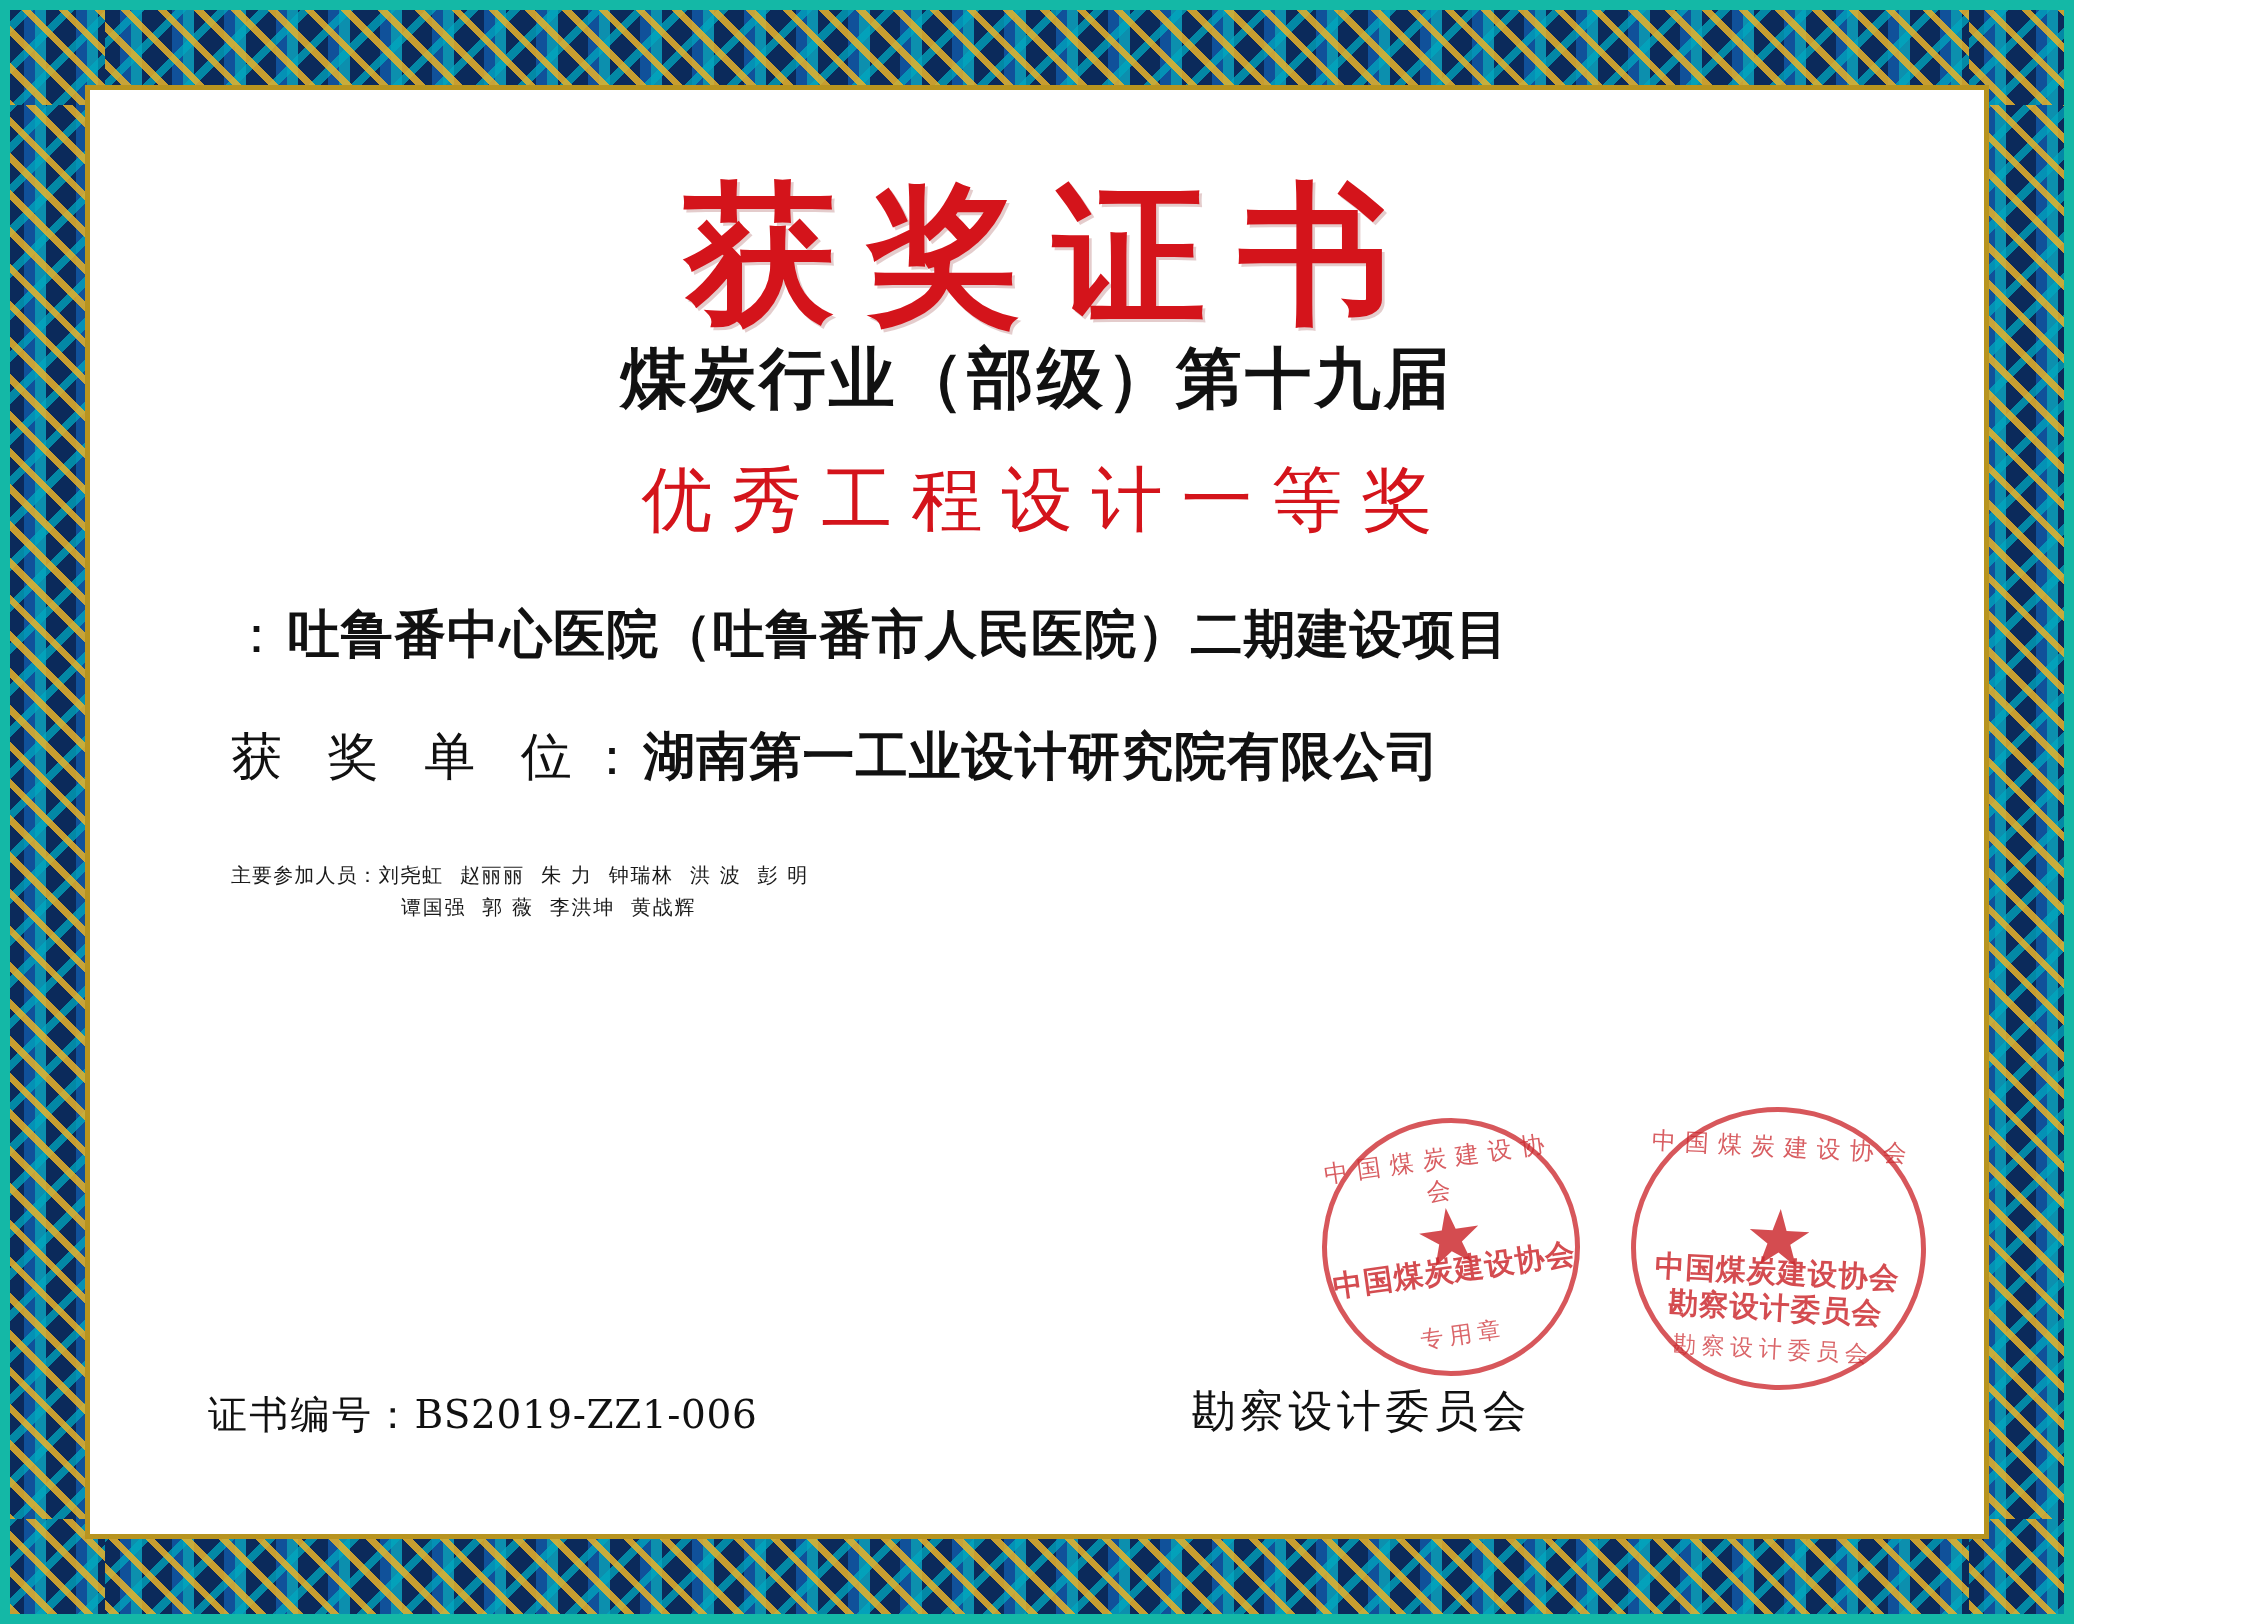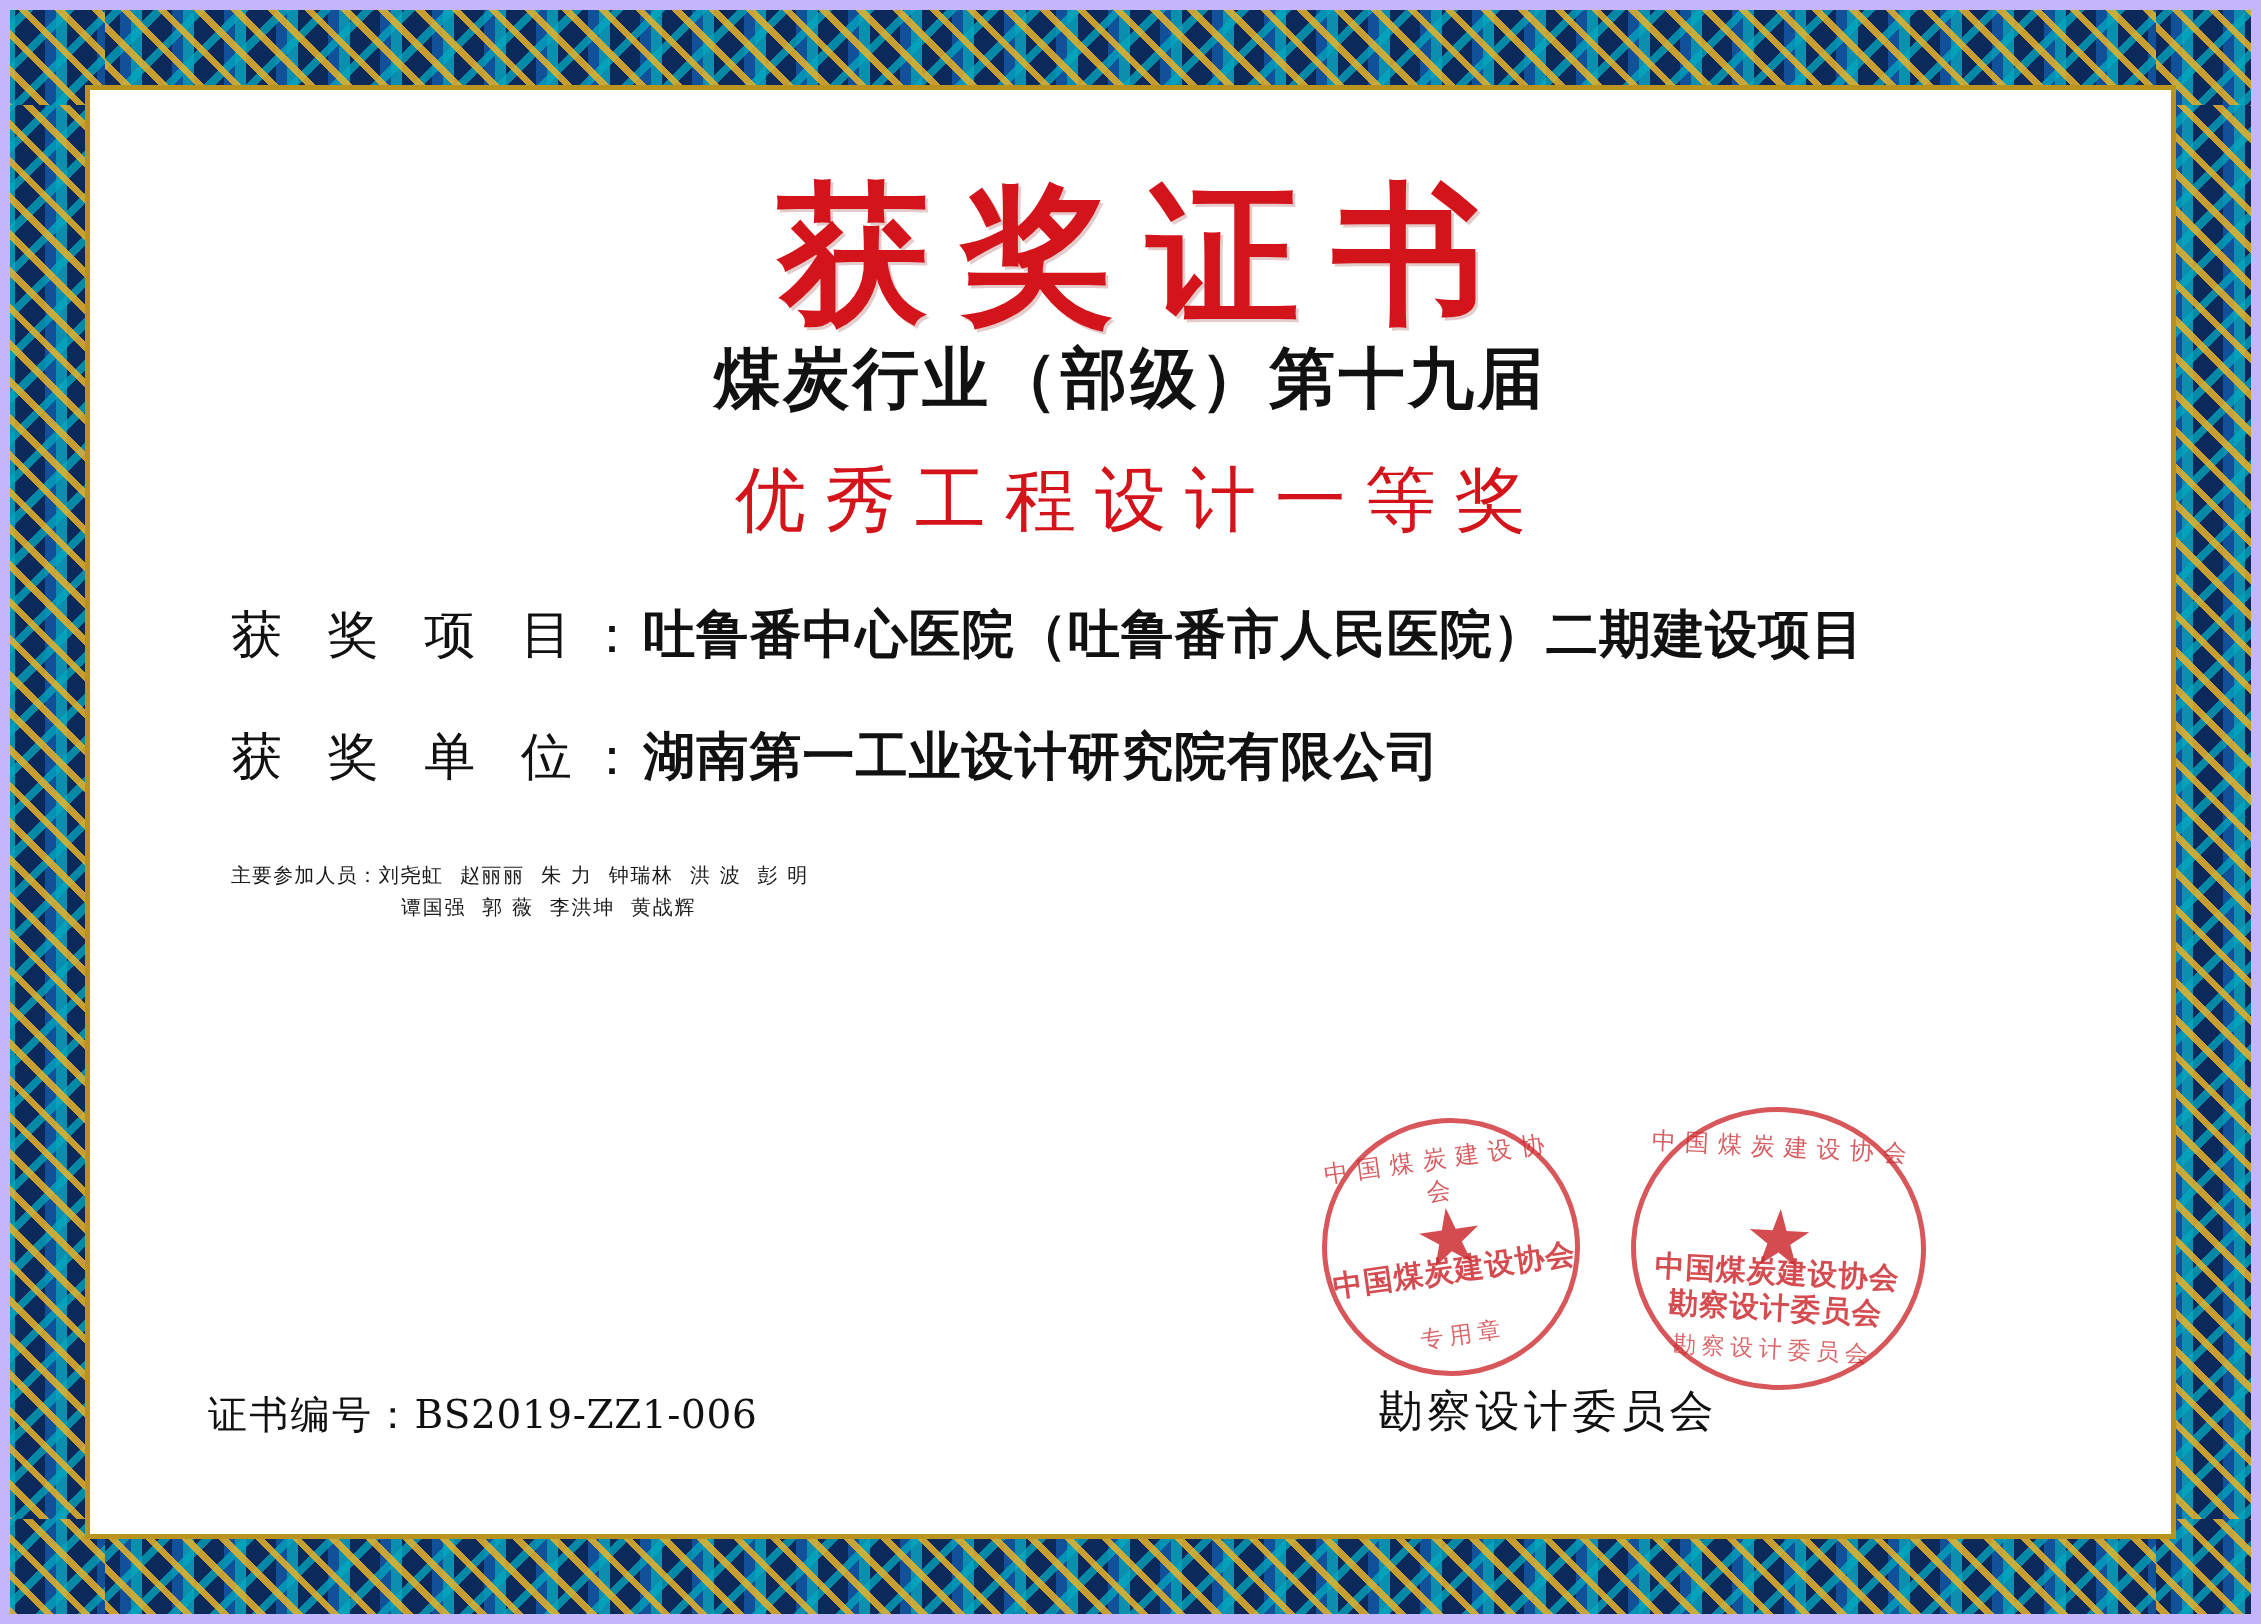--- a/index.html
+++ b/index.html
@@ -11,24 +11,24 @@
   body {
     width: 2261px;
     height: 1624px;
     font-family: "DejaVu Sans", "Liberation Sans", sans-serif;
     overflow: hidden;
   }
 
   
   .certificate {
     position: relative;
-    width: 2261px;
+    width: 2074px;
     height: 1624px;
     box-sizing: border-box;
-    background: #c4b5fd;
+    background: #14b8a6;
   }
 
   
   .border-frame {
     position: absolute;
     left: 10.2px;
     top: 10.2px;
     right: 10.2px;
     bottom: 10.2px;
     box-sizing: border-box;
@@ -267,21 +267,20 @@
 
   <div class="paper">
 
     <div class="main-title">获奖证书</div>
 
     <div class="subtitle-1">煤炭行业（部级）第十九届</div>
 
     <div class="subtitle-2">优秀工程设计一等奖</div>
 
     <div class="field-row">
-      <span class="field-label">获 奖 项 目</span>
       <span class="field-colon">：</span>
       <span class="field-value">吐鲁番中心医院（吐鲁番市人民医院）二期建设项目</span>
     </div>
 
     <div class="field-row">
       <span class="field-label">获 奖 单 位</span>
       <span class="field-colon">：</span>
       <span class="field-value">湖南第一工业设计研究院有限公司</span>
     </div>
 

